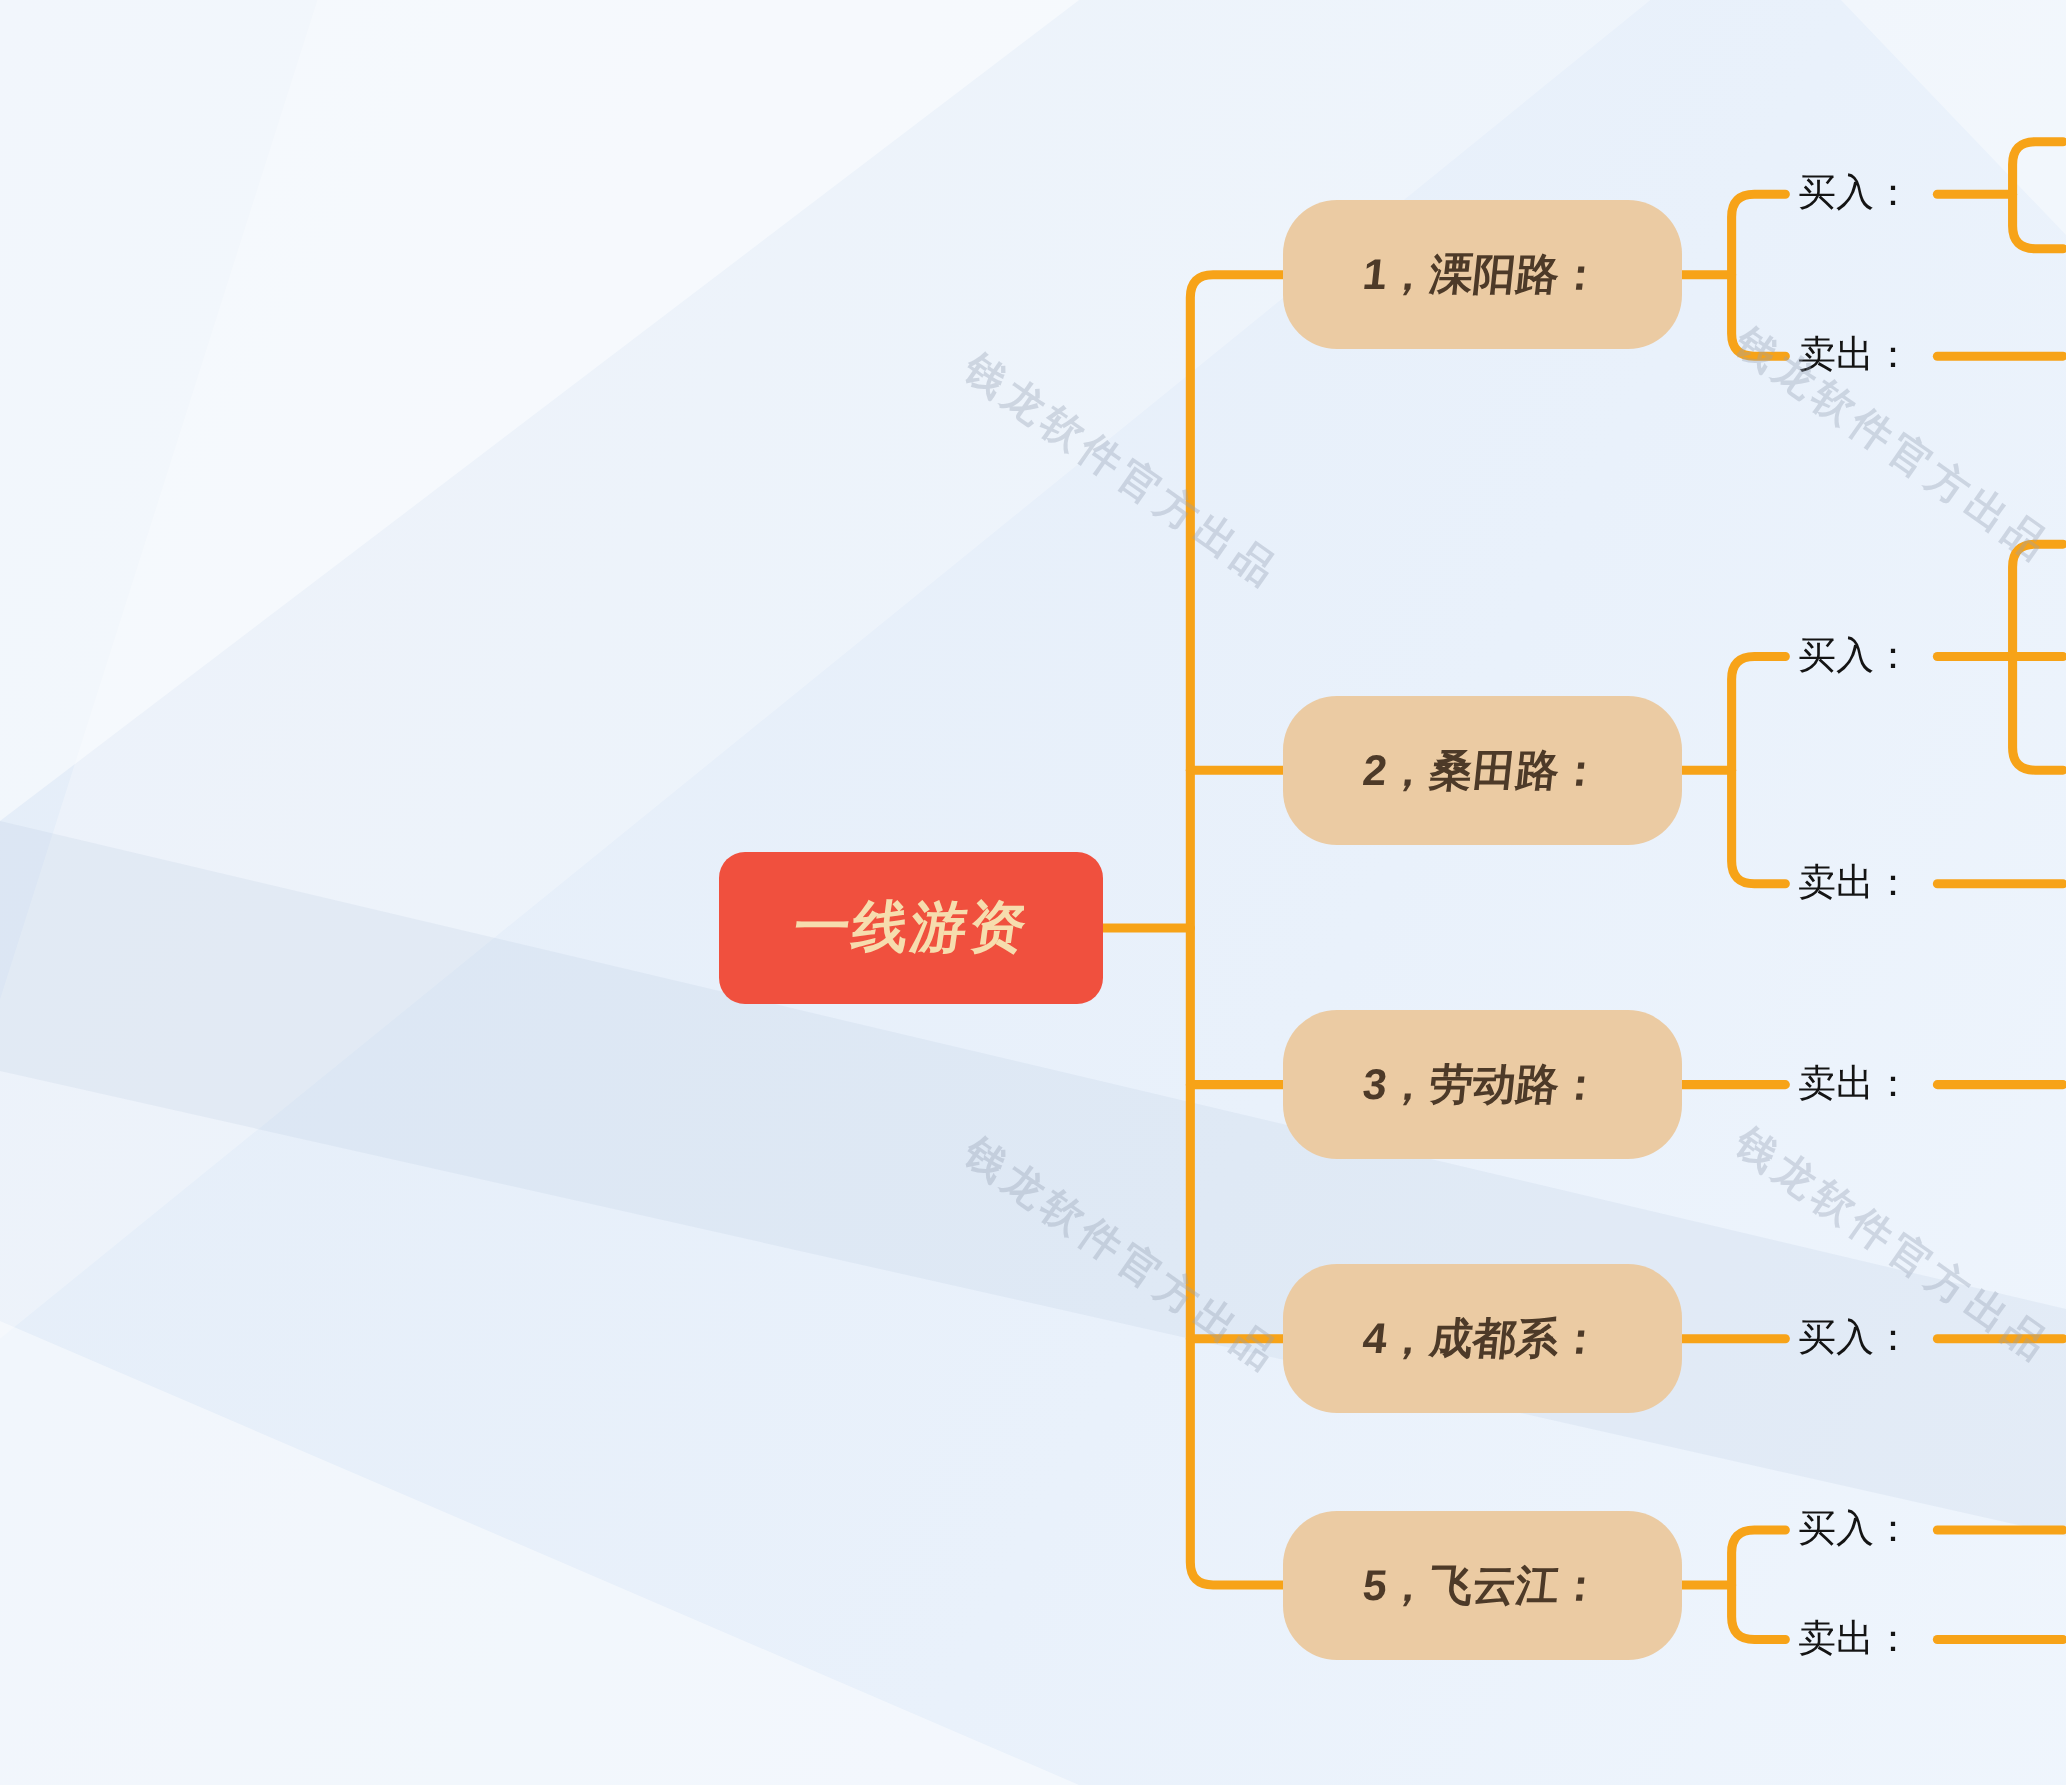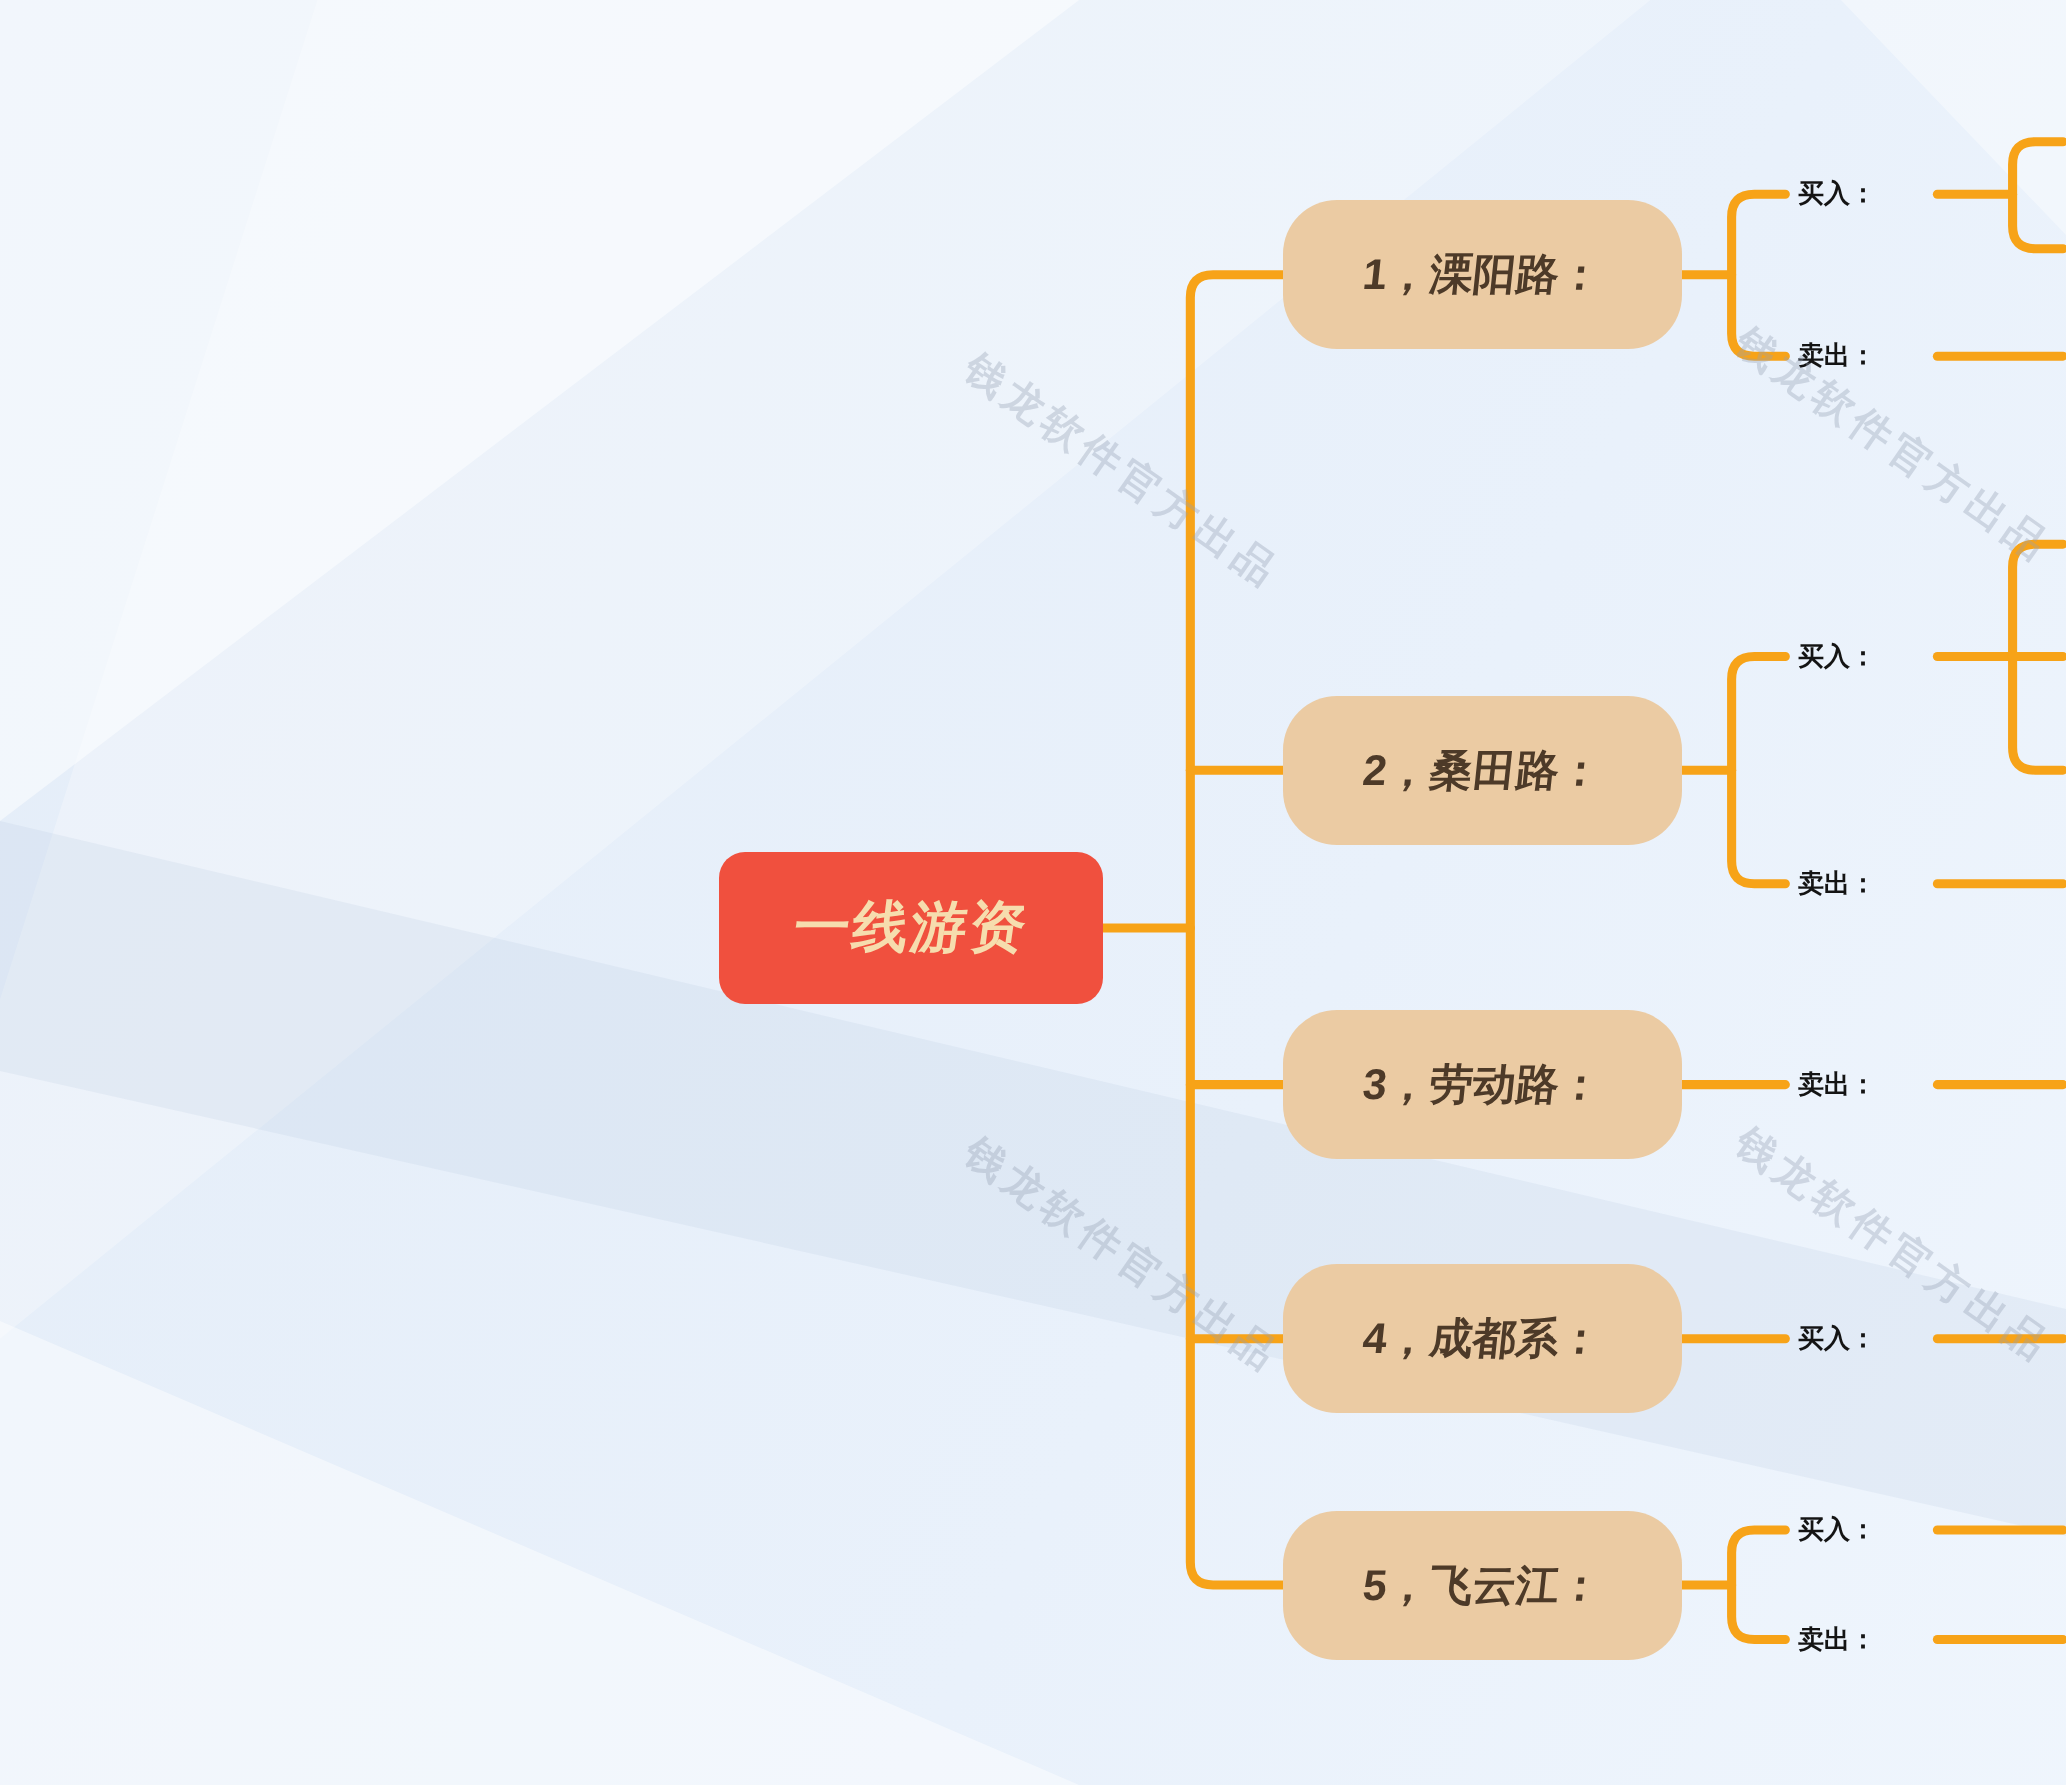--- a/index.html
+++ b/index.html
@@ -13,22 +13,22 @@
   .bg4{background:rgba(255,255,255,.45);clip-path:polygon(0 74%,34% 100%,0 100%);}
   .bg5{background:rgba(167,188,216,.15);clip-path:polygon(0 46%,100% 88%,100% 100%,0 60%);}
   svg.wires{position:absolute;left:0;top:0;}
   .root-node{position:absolute;left:719px;top:852px;width:384px;height:152px;
              background:#F0503E;border-radius:26px;display:flex;align-items:center;justify-content:center;}
   .root-node span{font-size:56px;font-weight:600;color:#F6DDAE;letter-spacing:2.5px;
                   transform:skewX(-8deg);white-space:nowrap;}
   .branch-node{position:absolute;left:1283px;width:399px;height:149px;background:#EBCBA3;
                border-radius:54px;display:flex;align-items:center;justify-content:center;}
   .branch-node span{font-size:43px;font-weight:600;color:#4D3A28;transform:skewX(-6deg);white-space:nowrap;}
-  .group-label{position:absolute;left:1798px;transform:translateY(-52%);font-size:26px;
-               font-weight:700;color:#141414;white-space:nowrap;}
+  .group-label{position:absolute;left:1798px;transform:translateY(-52%);font-size:38px;
+               font-weight:400;color:#141414;white-space:nowrap;}
   .wm{position:absolute;transform:translate(-50%,-50%) rotate(35deg);font-size:41px;
       font-weight:600;color:rgba(150,162,180,0.36);letter-spacing:5.8px;white-space:nowrap;}
 </style>
 </head>
 <body>
 
 <div class="stage">
   <div class="bg bg1"></div>
   <div class="bg bg2"></div>
   <div class="bg bg3"></div>

